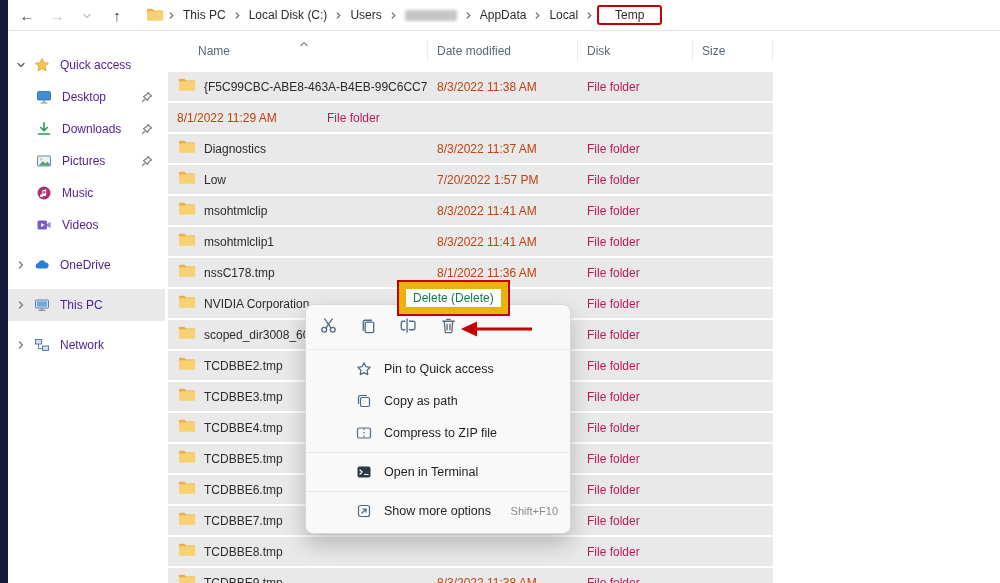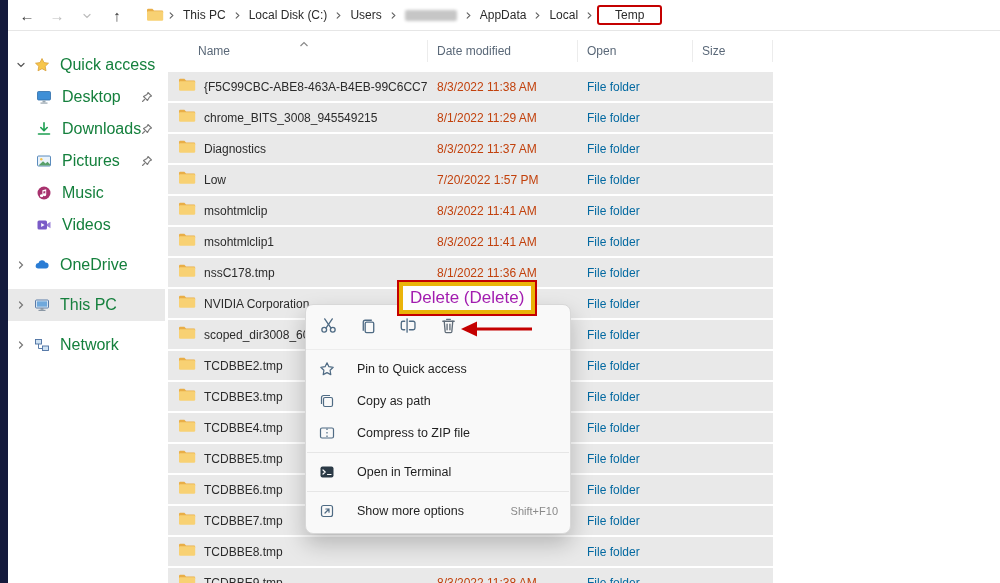--- a/index.html
+++ b/index.html
@@ -13,21 +13,21 @@
   .navbtn{width:26px;height:24px;display:flex;align-items:center;justify-content:center;font-size:15px;color:#3a3a3a;border-radius:4px;}
   .navbtn.disabled{color:#bdbdbd;}
   .addr-folder{margin:0 2px 0 10px;display:flex;}
   .breadcrumb{display:flex;align-items:center;font-size:12px;color:#2b2b2b;}
   .crumb{padding:3px 6px;border-radius:3px;white-space:nowrap;}
   .crumb.hl{border:2px solid #c40000;padding:1px 16px;margin-left:2px;}
   .crumb-sep{margin:0 1px;display:flex;}
   .redacted{width:52px;height:11px;background:#c6c6c6;border-radius:2px;filter:blur(1.5px);margin:0 6px;}
 
   
-  .sidebar{position:absolute;left:8px;top:31px;width:157px;bottom:0;padding-top:18px;font-size:16px;color:#15803d;background:#fff;}
+  .sidebar{position:absolute;left:8px;top:31px;width:157px;bottom:0;padding-top:18px;font-size:12px;color:#4c1d95;background:#fff;}
   .sb-item{height:32px;display:flex;align-items:center;position:relative;}
   .sb-item.gap{margin-top:8px;}
   .sb-item.selected{background:#e9e9e9;}
   .sb-chev{width:22px;display:flex;justify-content:center;margin-left:2px;}
   .sb-indent{width:26px;}
   .sb-icon{width:20px;display:flex;justify-content:center;margin-right:8px;}
   .sb-label{white-space:nowrap;}
   .sb-pin{position:absolute;right:12px;top:50%;transform:translateY(-50%);display:flex;}
 
   
@@ -36,36 +36,36 @@
   .col{box-sizing:border-box;padding-left:9px;border-right:1px solid #ececec;height:22px;display:flex;align-items:center;}
   .col.c0{width:260px;padding-left:30px;}
   .col.c1{width:150px;}
   .col.c2{width:115px;}
   .col.c3{width:80px;}
   .sort-caret{position:absolute;left:130px;top:3px;}
   .rows{position:absolute;left:0;top:41px;width:605px;}
   .row{height:29px;margin-bottom:2px;background:#e9e9e9;display:flex;align-items:center;font-size:12px;}
   .c-name{width:260px;display:flex;align-items:center;padding-left:10px;box-sizing:border-box;gap:8px;color:#2b2b2b;white-space:nowrap;overflow:hidden;}
   .c-date{width:150px;padding-left:9px;box-sizing:border-box;color:#c2410c;white-space:nowrap;}
-  .c-type{width:115px;padding-left:9px;box-sizing:border-box;color:#0369a1;}
+  .c-type{width:115px;padding-left:9px;box-sizing:border-box;color:#be185d;}
   .c-size{flex:1;}
 
   
   .menu{position:absolute;left:305px;top:304px;width:266px;background:#f9f9f9;border:1px solid #d8d8d8;border-radius:8px;box-shadow:0 10px 22px rgba(0,0,0,0.22);z-index:5;padding-bottom:6px;font-size:12.5px;color:#1f1f1f;box-sizing:border-box;}
   .qrow{display:flex;align-items:center;height:44px;padding-left:2px;border-bottom:1px solid #ededed;margin-bottom:3px;}
   .qbtn{width:40px;height:34px;display:flex;align-items:center;justify-content:center;border-radius:5px;}
-  .mi{display:flex;align-items:center;height:32px;padding:0 12px;gap:21px;}
+  .mi{display:flex;align-items:center;height:32px;padding:0 12px;gap:11px;margin-left:37px;}
   .mi .lbl{flex:1;white-space:nowrap;}
   .mi .sc{color:#8a8a8a;font-size:11px;}
   .msep{height:1px;background:#e6e6e6;margin:3px 1px;}
   .mi-icon{width:18px;display:flex;justify-content:center;}
 
   
   .tip-outer{position:absolute;left:397px;top:280px;border:2px solid #c40000;z-index:6;background:#fff;}
-  .tip{border:4px solid #eab308;background:#fdfdfd;padding:2px 7px;font-size:17px;color:#a21caf;white-space:nowrap;}
+  .tip{border:7px solid #eab308;background:#fdfdfd;padding:2px 7px;font-size:12px;color:#15803d;white-space:nowrap;}
   .arrow{position:absolute;left:458px;top:318px;z-index:7;}
 </style>
 </head>
 <body>
 
 <div class="screen">
   <div class="left-strip"></div>
 
   <div class="toolbar">
     <div class="nav" id="nav">
@@ -269,44 +269,37 @@
 
   <div class="main">
     <span class="sort-caret">
       <svg width="12" height="8" viewBox="0 0 12 8" fill="none" stroke="#8a8a8a" stroke-width="1.2">
           <path d="M2.5 6 L6 2.5 L9.5 6"></path>
         </svg>
     </span>
     <div class="cols" id="cols">
         <div class="col c0">Name</div>
         <div class="col c1">Date modified</div>
-        <div class="col c2">Open</div>
+        <div class="col c2">Disk</div>
         <div class="col c3">Size</div>
       </div>
     <div class="rows" id="rows">
         <div class="row">
           <div class="c-name">
             <span><svg width="18" height="14" viewBox="0 0 18 14">
                 <path d="M1 2 a1.2 1.2 0 0 1 1.2 -1.2 h4.2 l1.6 1.8 h8 a1.2 1.2 0 0 1 1.2 1.2 v0.6 H1 Z" fill="#e9ae47"></path>
                 <rect x="1" y="3.2" width="16.2" height="9.6" rx="1.2" fill="#f8d173"></rect>
               </svg></span>
             <span>{F5C99CBC-ABE8-463A-B4EB-99C6CC70...</span>
           </div>
           <div class="c-date">8/3/2022 11:38 AM</div>
           <div class="c-type">File folder</div>
           <div class="c-size"></div>
         </div>
         <div class="row">
-          <div class="c-name">
-            <span><svg width="18" height="14" viewBox="0 0 18 14">
-                <path d="M1 2 a1.2 1.2 0 0 1 1.2 -1.2 h4.2 l1.6 1.8 h8 a1.2 1.2 0 0 1 1.2 1.2 v0.6 H1 Z" fill="#e9ae47"></path>
-                <rect x="1" y="3.2" width="16.2" height="9.6" rx="1.2" fill="#f8d173"></rect>
-              </svg></span>
-            <span>chrome_BITS_3008_945549215</span>
-          </div>
           <div class="c-date">8/1/2022 11:29 AM</div>
           <div class="c-type">File folder</div>
           <div class="c-size"></div>
         </div>
         <div class="row">
           <div class="c-name">
             <span><svg width="18" height="14" viewBox="0 0 18 14">
                 <path d="M1 2 a1.2 1.2 0 0 1 1.2 -1.2 h4.2 l1.6 1.8 h8 a1.2 1.2 0 0 1 1.2 1.2 v0.6 H1 Z" fill="#e9ae47"></path>
                 <rect x="1" y="3.2" width="16.2" height="9.6" rx="1.2" fill="#f8d173"></rect>
               </svg></span>

